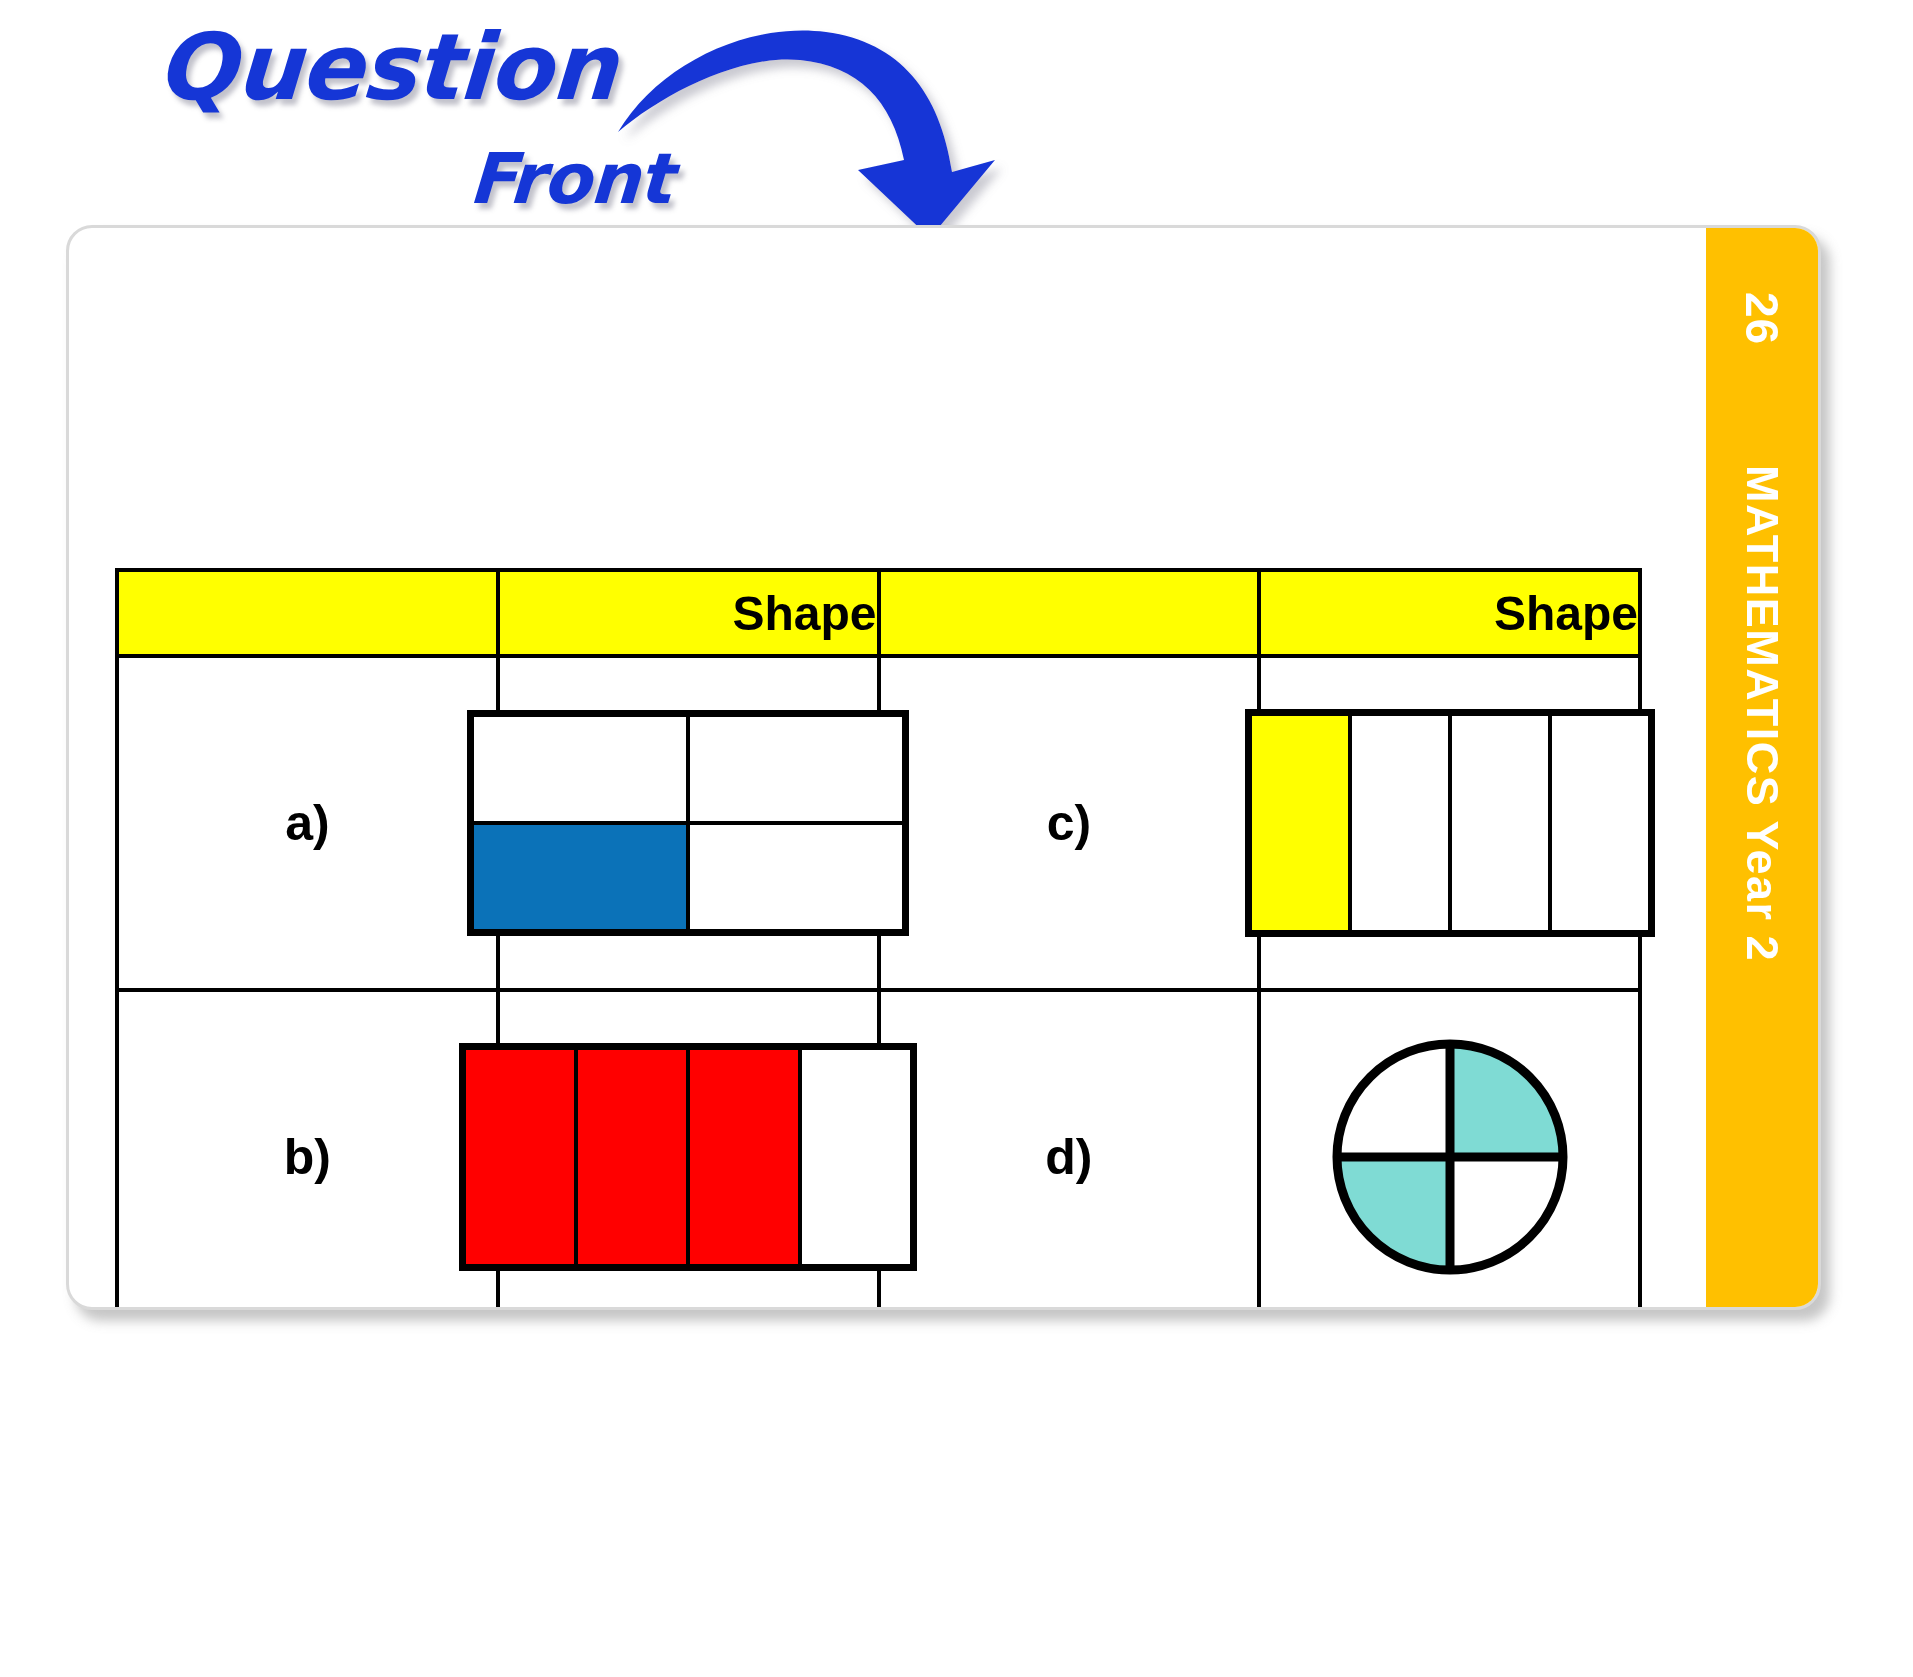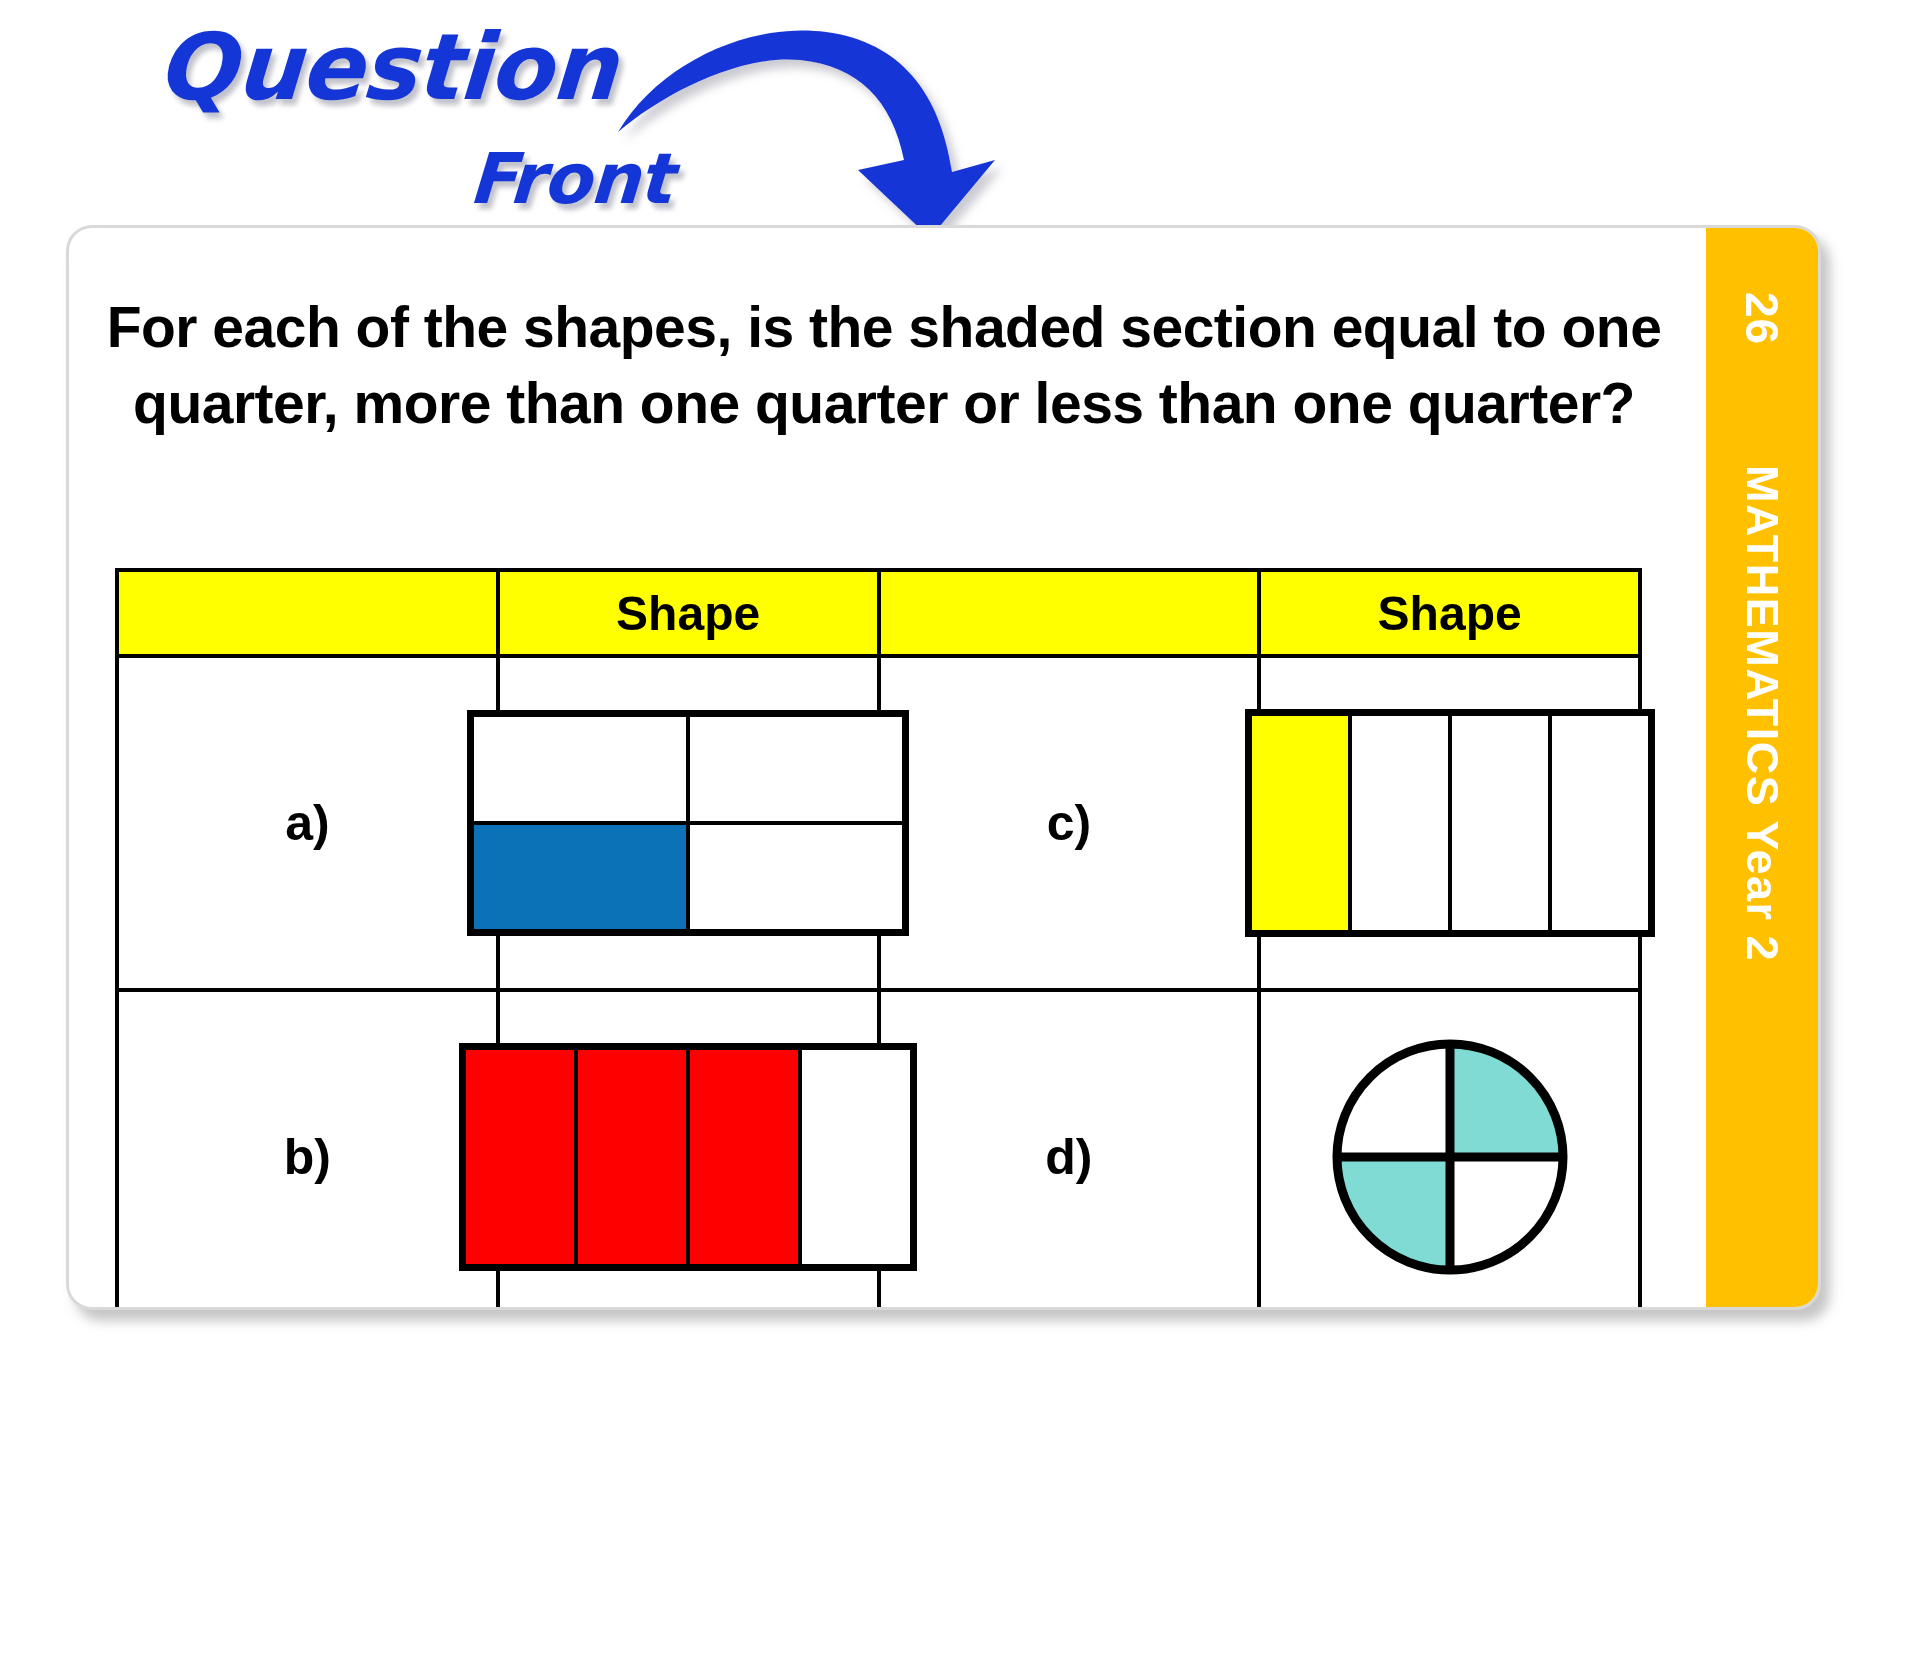--- a/index.html
+++ b/index.html
@@ -104,21 +104,21 @@
     padding: 0;
     margin: 0;
   }
   .hdr {
     background: #FFFF00;
     height: 82px;
     font-family: "Liberation Sans", sans-serif;
     font-weight: bold;
     font-size: 48px;
     color: #000000;
-    text-align: center;
+    text-align: right;
     vertical-align: middle;
   }
   .hdr-narrow { background: #FFFF00; }
   .col-label {
     width: 148px;
     text-align: center;
     vertical-align: middle;
     font-family: "Liberation Sans", sans-serif;
     font-weight: bold;
     font-size: 50px;
@@ -220,21 +220,20 @@
                C 292 80, 258 46, 200 40
                C 140 34, 62 74, 18 112 Z" fill="#1536D6"></path>
     </g>
   </svg>
 </div>
 
 <div id="card">
 
   <div id="card-body">
 
-    <div id="prompt">For each of the shapes, is the shaded section equal to one quarter, more than one quarter or less than one quarter?</div>
 
     <table id="shape-table">
       <tbody>
           <tr>
         <th class="hdr hdr-narrow"></th>
         <th class="hdr">Shape</th>
         <th class="hdr hdr-narrow"></th>
         <th class="hdr">Shape</th>
       </tr>
 

